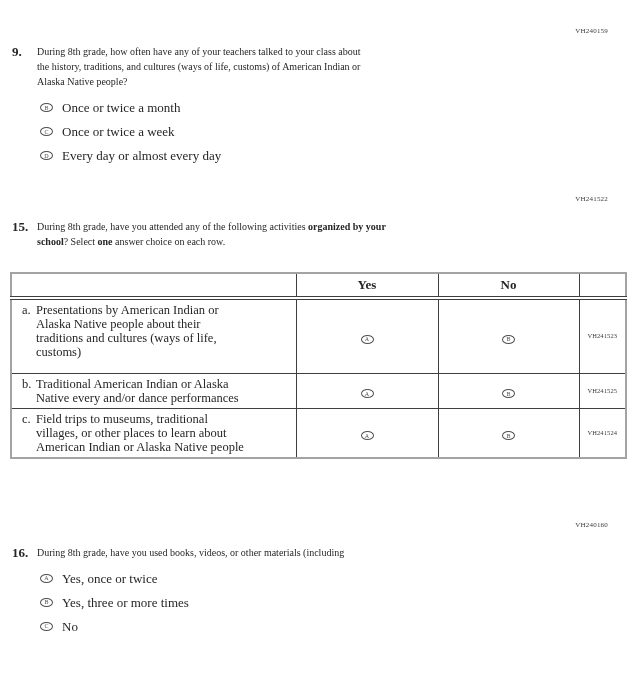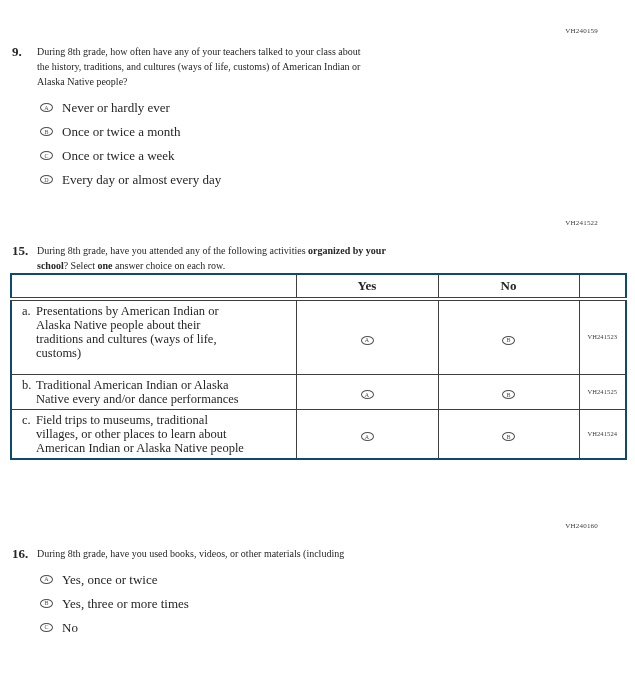--- a/index.html
+++ b/index.html
@@ -11,21 +11,21 @@
     width: 635px;
     height: 680px;
     background: #ffffff;
     color: #262626;
     overflow: hidden;
   }
 
   
   .code {
     text-align: right;
-    padding-right: 37px;
+    padding-right: 27px;
     font-size: 7px;
     line-height: 8px;
     color: #3c3c3c;
     letter-spacing: 0.2px;
   }
   .code-q14 { padding-top: 27px; }
   .code-q15 { margin-top: 32px; }
   .code-q16 { margin-top: 62px; }
 
   
@@ -63,21 +63,22 @@
     line-height: 6px;
     color: #4f4f4f;
   }
 
   
   .q15-table {
     border-collapse: collapse;
     table-layout: fixed;
     width: 615px;
     margin-left: 10px;
-    border: 2px solid #0c4a6e;
+    margin-top: 23px;
+    border: 2px solid #a3a3a3;
   }
   .q15-table th, .q15-table td { border: 1.5px solid #3f3f3f; }
   .q15-table thead th {
     height: 25px;
     border-bottom: 4px double #3f3f3f;
     font-size: 13px;
     font-weight: bold;
     text-align: center;
     vertical-align: middle;
   }
@@ -113,26 +114,20 @@
   <div class="q-block">
     <div class="q-num">9.</div>
     <div class="q-lines">
       <div class="qline">During 8th grade, how often have any of your teachers talked to your class about</div>
       <div class="qline">the history, traditions, and cultures (ways of life, customs) of American Indian or</div>
       <div class="qline">Alaska Native people?</div>
     </div>
   </div>
 
   <div class="options">
-    <div class="option">
-      <span class="oval">
-          <span class="oval-letter">A</span>
-        </span>
-      <span class="option-label">Never or hardly ever</span>
-    </div>
     <div class="option">
       <span class="oval">
           <span class="oval-letter">B</span>
         </span>
       <span class="option-label">Once or twice a month</span>
     </div>
     <div class="option">
       <span class="oval">
           <span class="oval-letter">C</span>
         </span>

